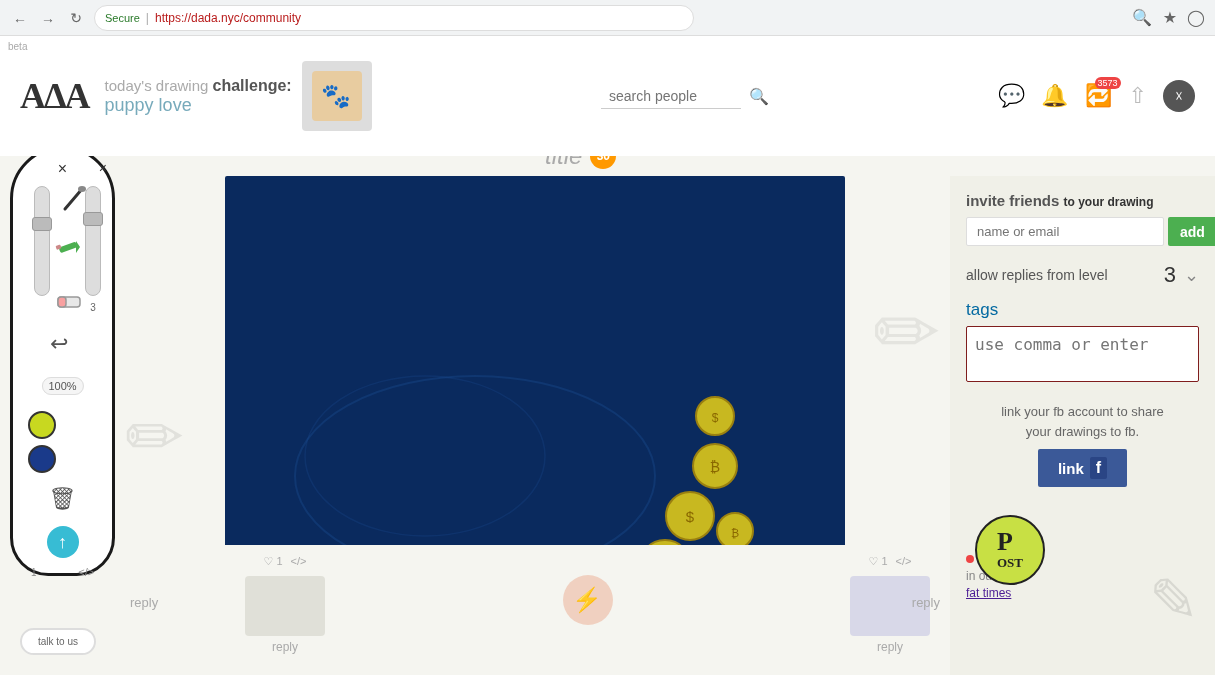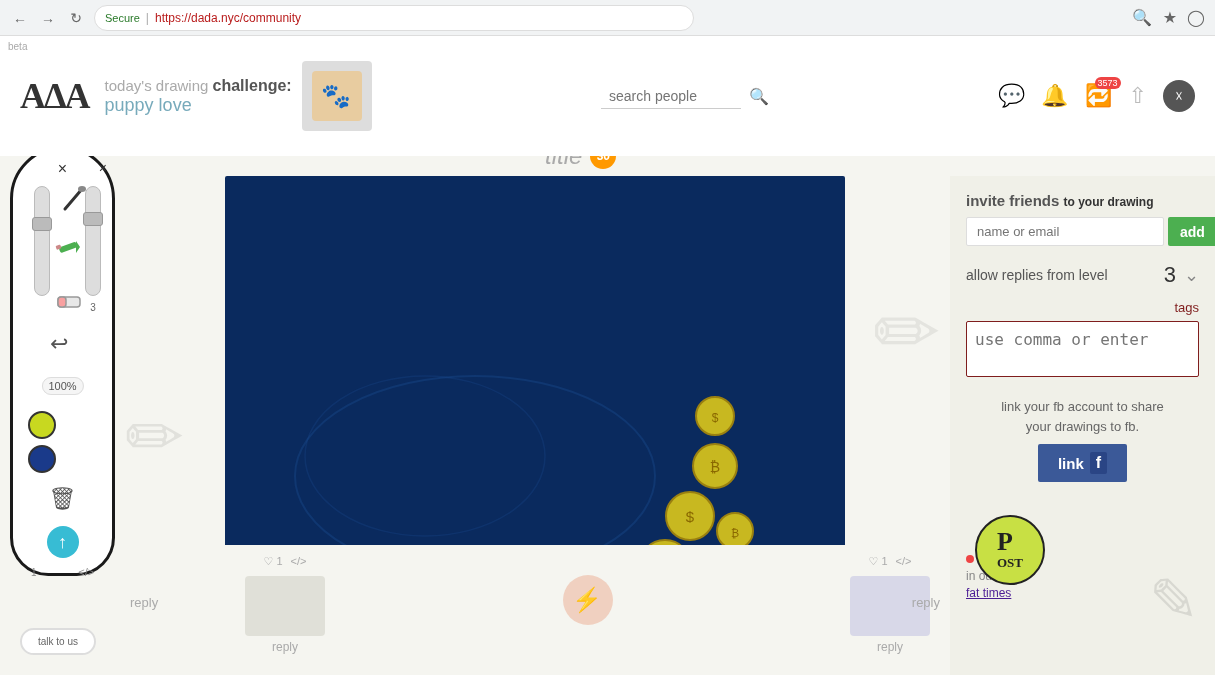--- a/index.html
+++ b/index.html
@@ -189,21 +189,21 @@
       color: #555;
       flex: 1;
     }
     .replies-value {
       font-size: 22px;
       color: #333;
       font-weight: normal;
     }
     .replies-chevron { color: #888; font-size: 18px; cursor: pointer; }
     .tags-section { margin-bottom: 16px; }
-    .tags-label { font-size: 13px; color: #7f1d1d; margin-bottom: 6px; text-align: right; }
+    .tags-label { font-size: 17px; color: #0369a1; margin-bottom: 6px; }
     .tags-input-box {
       width: 100%;
       min-height: 50px;
       border: 1px solid #7f1d1d;
       background: white;
       padding: 8px;
       font-size: 16px;
       color: #aaa;
       border-radius: 2px;
       resize: none;

